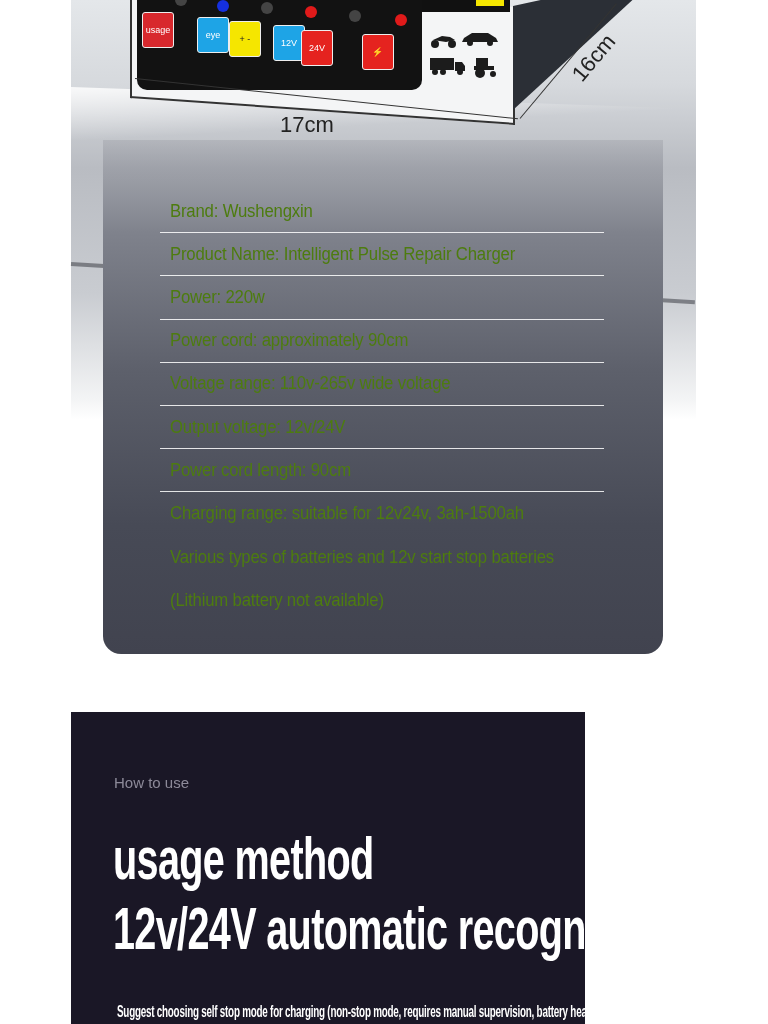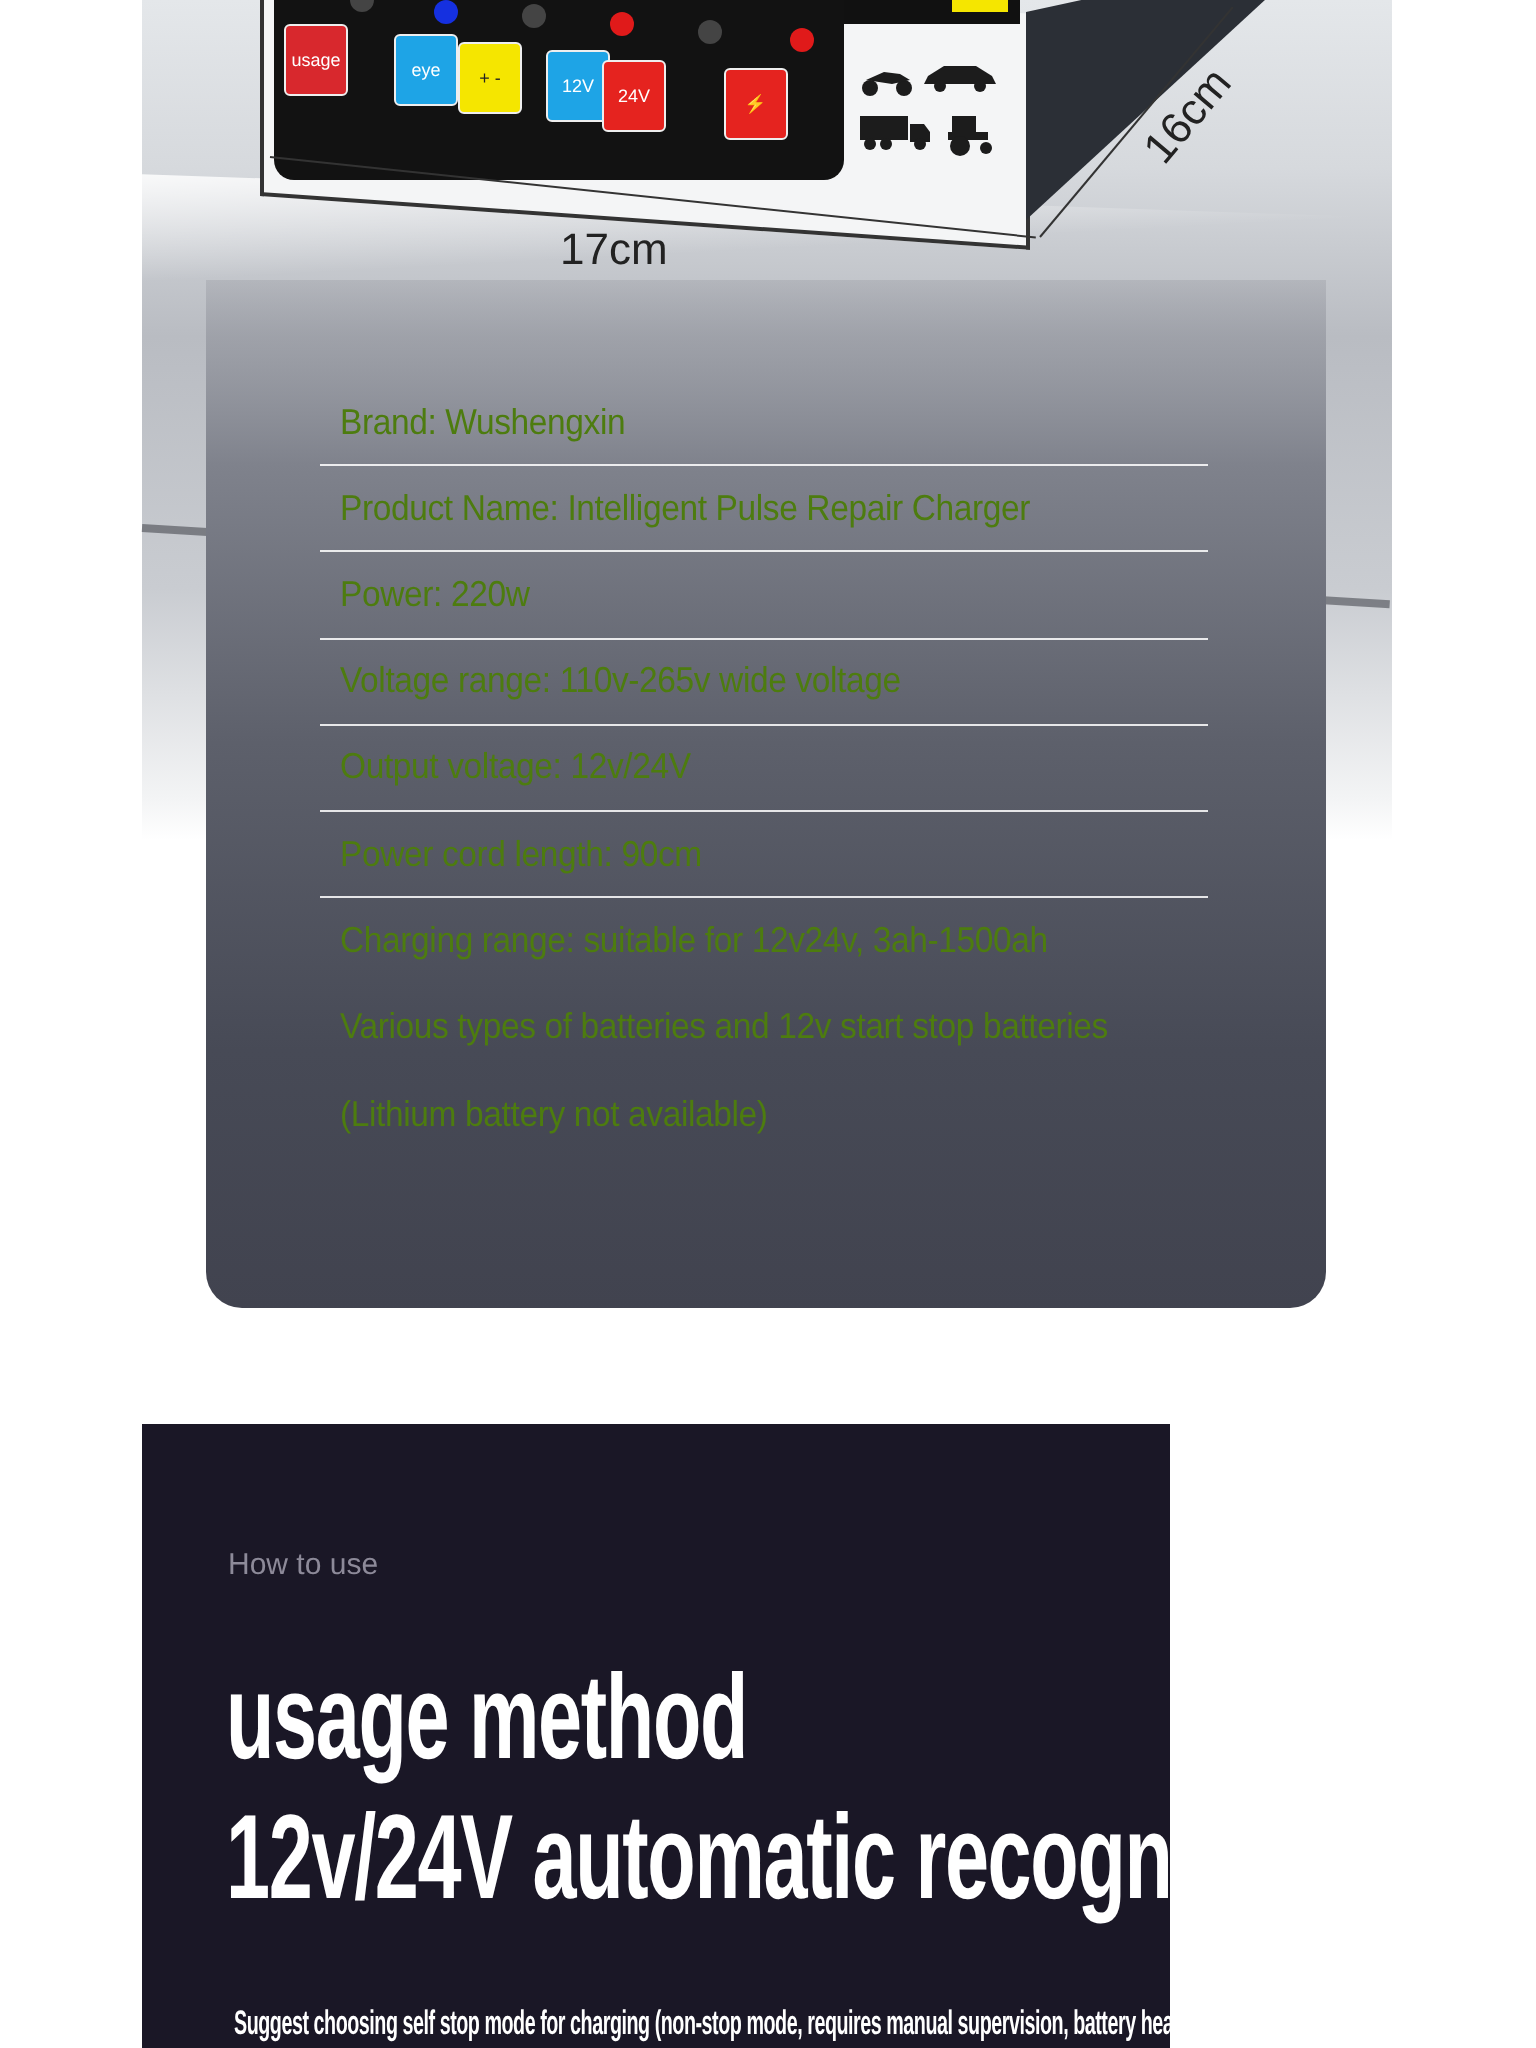--- a/index.html
+++ b/index.html
@@ -203,20 +203,23 @@
 <div class="spec-card"></div>
 <div class="spec-list">
   <div class="spec-row bordered">
       <span>Brand: Wushengxin</span>
     </div>
   <div class="spec-row bordered">
       <span>Product Name: Intelligent Pulse Repair Charger</span>
     </div>
   <div class="spec-row bordered">
       <span>Power: 220w</span>
+    </div>
+  <div class="spec-row bordered">
+      <span>Power cord: approximately 90cm</span>
     </div>
   <div class="spec-row bordered">
       <span>Voltage range: 110v-265v wide voltage</span>
     </div>
   <div class="spec-row bordered">
       <span>Output voltage: 12v/24V</span>
     </div>
   <div class="spec-row bordered">
       <span>Power cord length: 90cm</span>
     </div>

